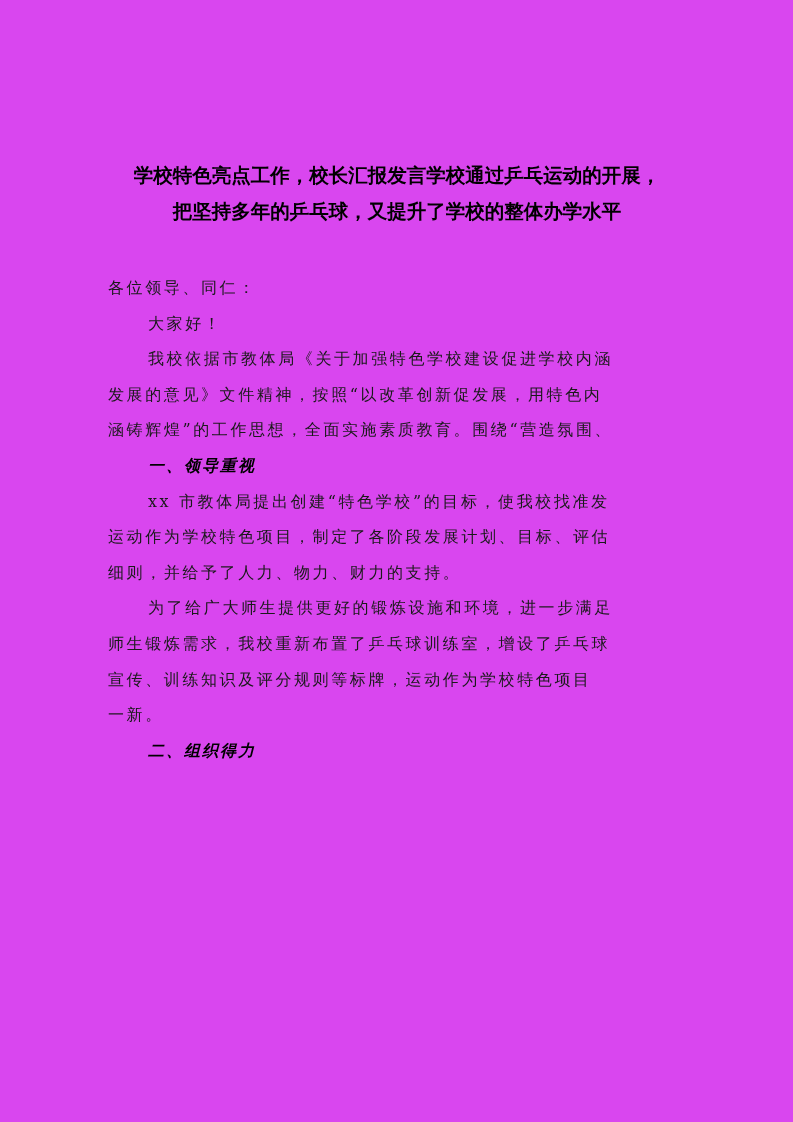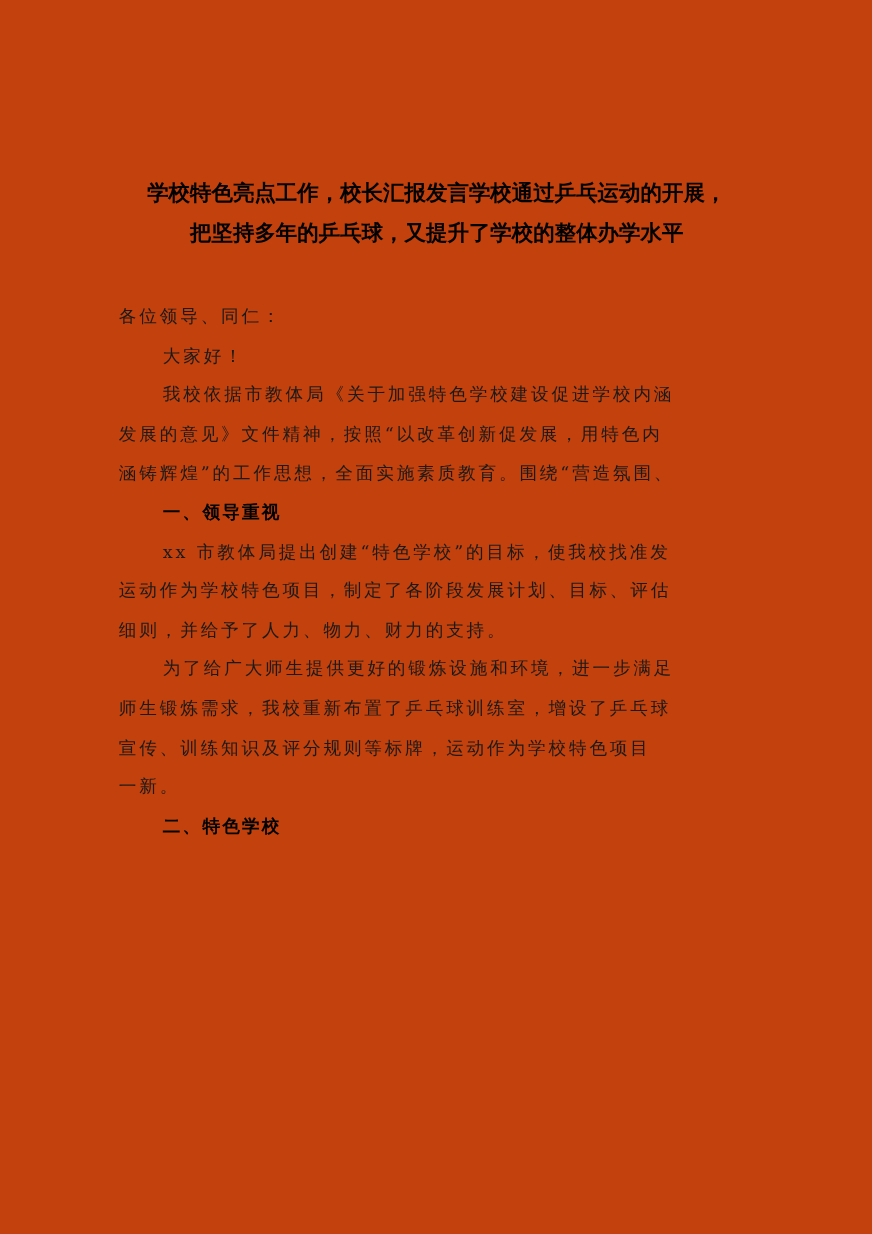--- a/index.html
+++ b/index.html
@@ -14,21 +14,21 @@
       overflow: hidden;
       color: #111111;
       font-family: "DejaVu Serif", "Liberation Serif", serif;
     }
     .page {
       position: absolute;
       left: 0;
       top: 0;
       width: 793px;
       height: 1122px;
-      background: #c2410c;
+      background: #d946ef;
     }
     .title {
       position: absolute;
       left: 100px;
       top: 158px;
       width: 594px;
       text-align: center;
       font-family: "DejaVu Sans", "Liberation Sans", sans-serif;
       font-weight: bold;
       font-size: 19.5px;
@@ -55,20 +55,21 @@
       height: 35.6px;
     }
     .indent {
       padding-left: 40px;
     }
     .heading {
       font-family: "DejaVu Sans", "Liberation Sans", sans-serif;
       font-weight: bold;
       color: #000000;
       letter-spacing: 2px;
+      font-style: italic;
     }
   </style>
 </head>
 <body>
 
 <div class="page">
 
   <div class="title">
     <span class="title-line">学校特色亮点工作，校长汇报发言学校通过乒乓运动的开展，</span>
     <span class="title-line">把坚持多年的乒乓球，又提升了学校的整体办学水平</span>
@@ -92,16 +93,16 @@
       <span class="line">细则，并给予了人力、物力、财力的支持。</span>
     </div>
 
     <div>
       <span class="line indent">为了给广大师生提供更好的锻炼设施和环境，进一步满足</span>
       <span class="line">师生锻炼需求，我校重新布置了乒乓球训练室，增设了乒乓球</span>
       <span class="line">宣传、训练知识及评分规则等标牌，运动作为学校特色项目</span>
       <span class="line">一新。</span>
     </div>
 
-    <span class="line indent heading">二、特色学校</span>
+    <span class="line indent heading">二、组织得力</span>
   </div>
 
 </div>
 
 </body></html>

